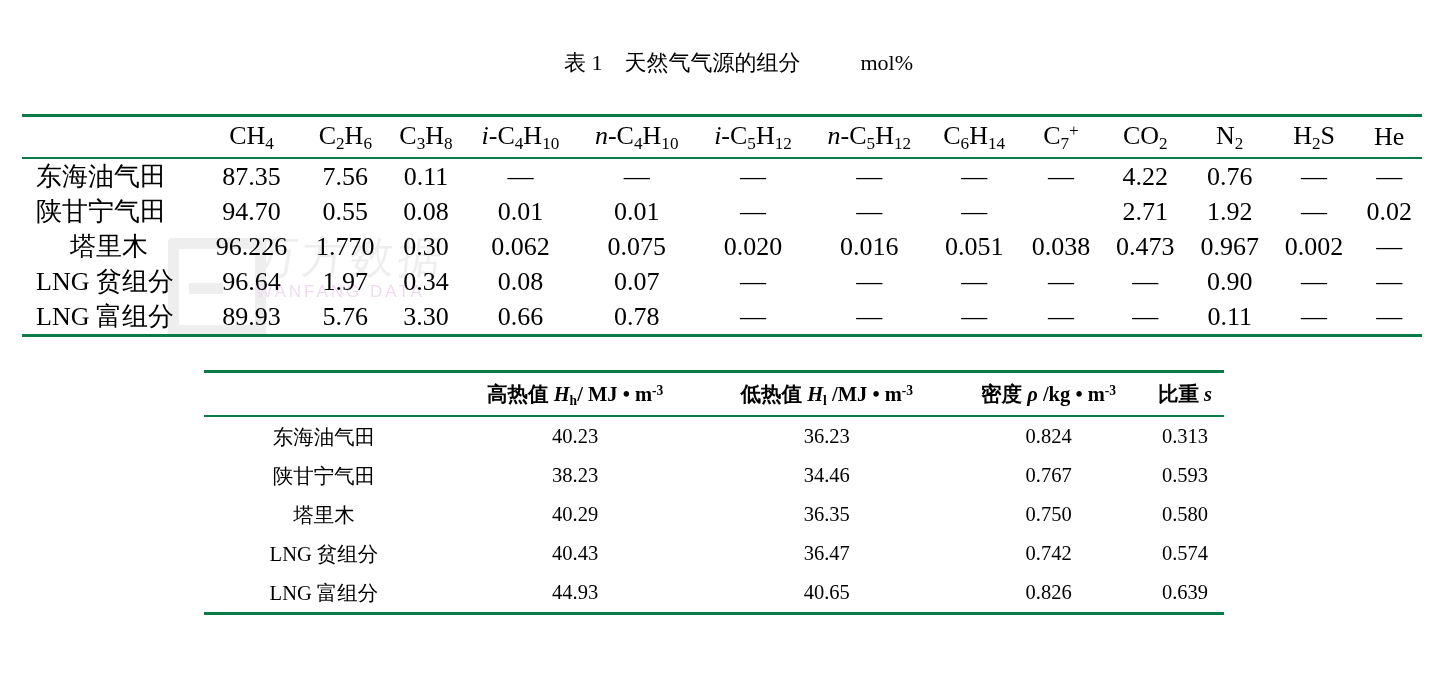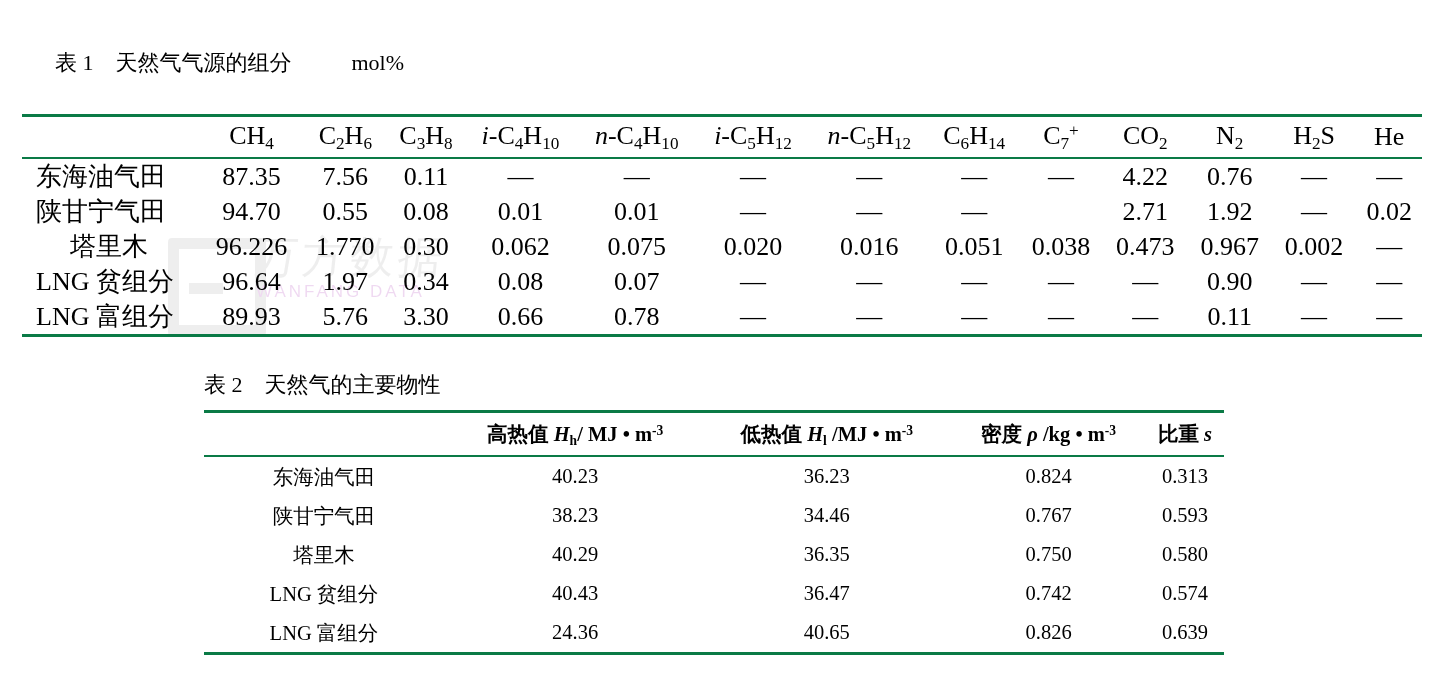--- a/index.html
+++ b/index.html
@@ -70,20 +70,21 @@
   }
 
   
   .tbl-block {
     position: absolute;
   }
   #table1-block { left: 22px; top: 22px; width: 1400px; }
   #table2-block { left: 204px; top: 370px; width: 1020px; }
 
   .tbl-caption {
+    text-align: center;
     font-size: 22px;
     margin-bottom: 10px;
     white-space: pre;
   }
   .tbl-caption .cap-unit {
     display: inline-block;
     margin-left: 60px;
     font-family: "Liberation Serif", serif;
   }
 
@@ -253,21 +254,20 @@
           <td>—</td>
           <td>0.11</td>
           <td>—</td>
           <td>—</td>
         </tr>
       </tbody>
     </table>
   </div>
 
   <div class="tbl-block" id="table2-block">
-    <div class="tbl-caption">表 2    天然气的主要物性</div>
     <table class="t2">
       <thead>
         <tr class="rule-top rule-mid">
           <th class="rowhead"></th>
           <th>高热值 <span class="it">H</span><sub>h</sub>/ MJ • m<sup>-3</sup></th>
           <th>低热值 <span class="it">H</span><sub>l</sub> /MJ • m<sup>-3</sup></th>
           <th>密度 <span class="it">ρ</span> /kg • m<sup>-3</sup></th>
           <th>比重 <span class="it">s</span></th>
         </tr>
       </thead>
@@ -295,21 +295,21 @@
         </tr>
         <tr>
           <td class="rowhead">LNG 贫组分</td>
           <td>40.43</td>
           <td>36.47</td>
           <td>0.742</td>
           <td>0.574</td>
         </tr>
         <tr class="rule-bottom">
           <td class="rowhead">LNG 富组分</td>
-          <td>24.36</td>
+          <td>44.93</td>
           <td>40.65</td>
           <td>0.826</td>
           <td>0.639</td>
         </tr>
       </tbody>
     </table>
   </div>
 
 </div>
 

